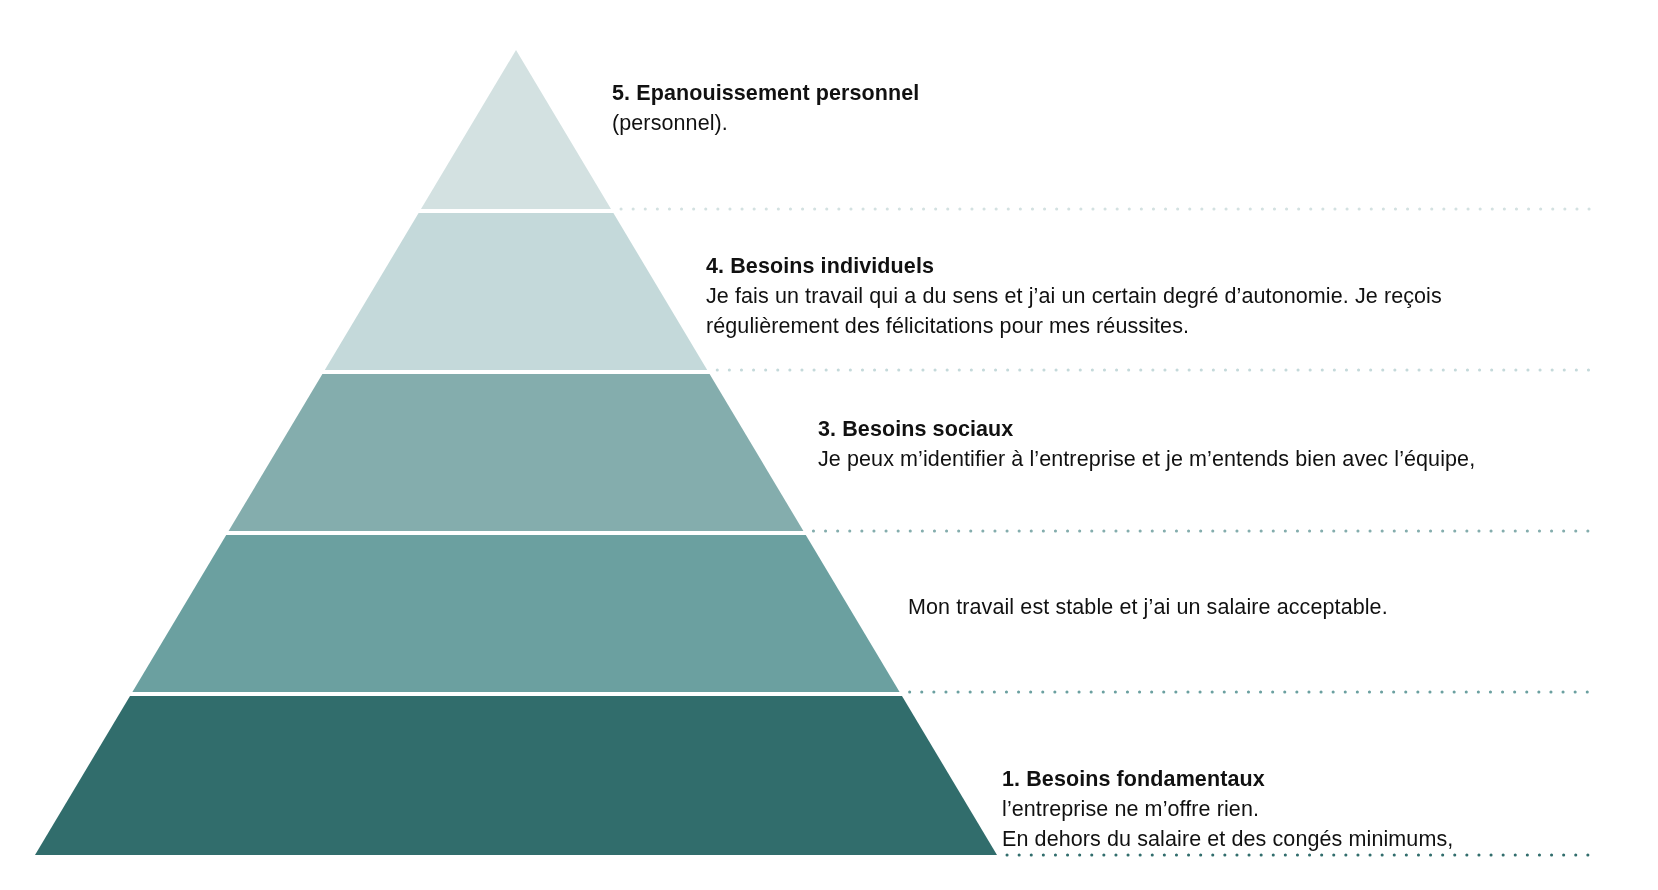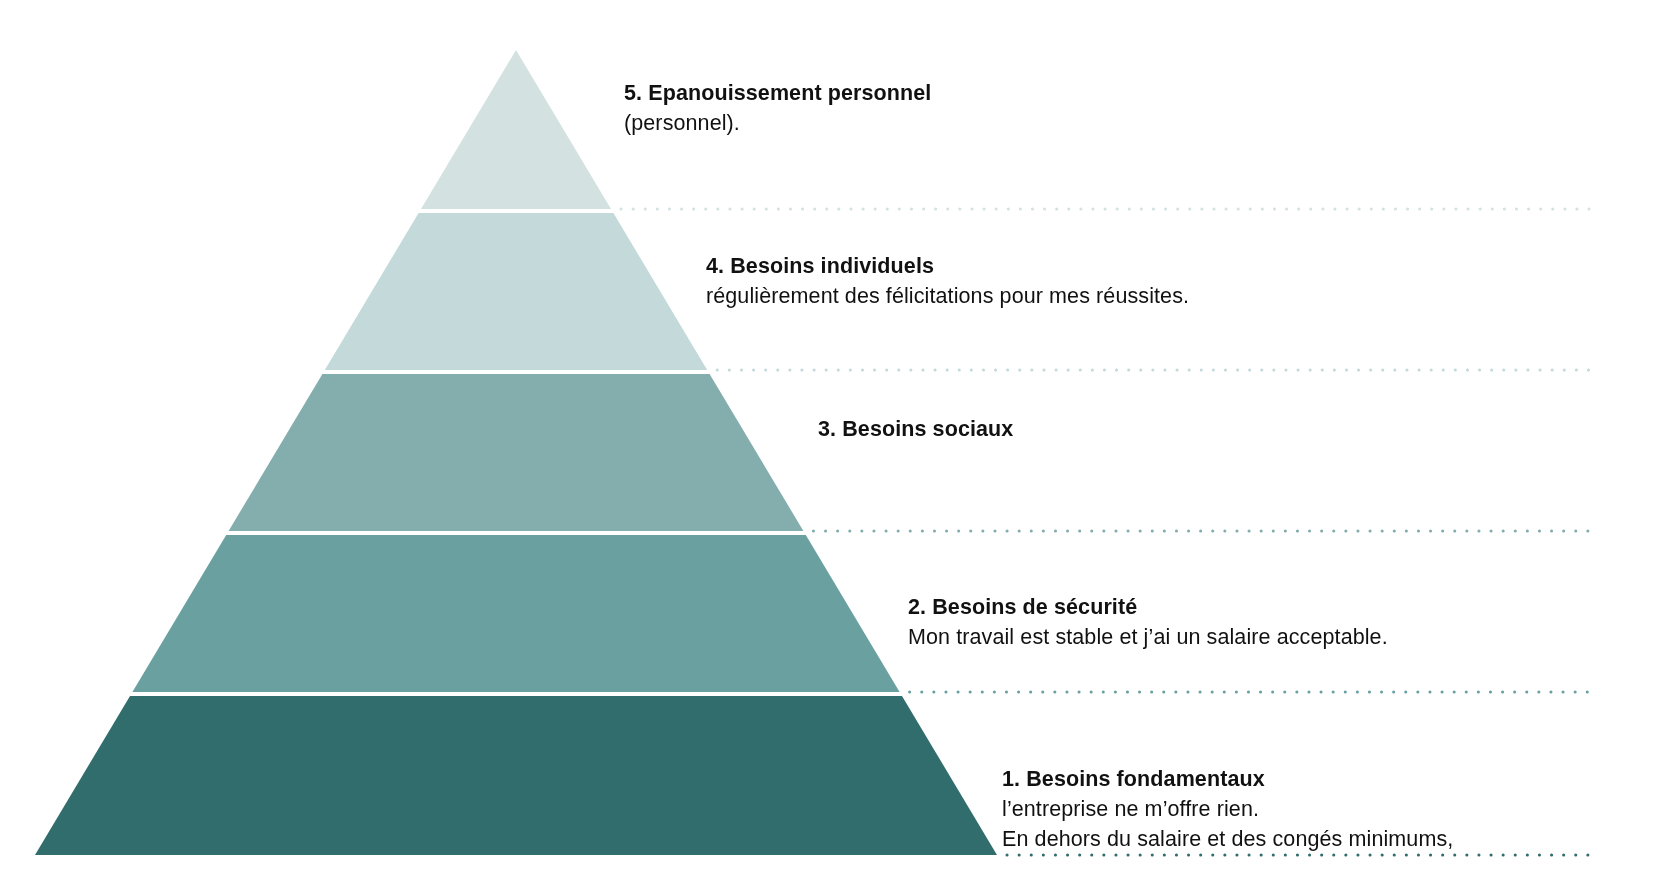--- a/index.html
+++ b/index.html
@@ -47,33 +47,34 @@
     <line x1="717.2049689440994" x2="1597" y1="370" y2="370" stroke="#c4d9da" stroke-width="3" stroke-linecap="round" stroke-dasharray="0.1 12"></line>
     <polygon points="322.4049689440994,374 709.5950310559006,374 803.4049689440994,531 228.59503105590062,531" fill="#84adad"></polygon>
     <line x1="813.4049689440994" x2="1597" y1="531" y2="531" stroke="#84adad" stroke-width="3" stroke-linecap="round" stroke-dasharray="0.1 12"></line>
     <polygon points="226.20496894409933,535 805.7950310559006,535 899.6049689440995,692 132.39503105590057,692" fill="#6ba0a0"></polygon>
     <line x1="909.6049689440995" x2="1597" y1="692" y2="692" stroke="#6ba0a0" stroke-width="3" stroke-linecap="round" stroke-dasharray="0.1 12"></line>
     <polygon points="130.00496894409935,696 901.9950310559007,696 997,855 34.99999999999994,855" fill="#316d6c"></polygon>
     <line x1="1007" x2="1597" y1="855" y2="855" stroke="#316d6c" stroke-width="3" stroke-linecap="round" stroke-dasharray="0.1 12"></line>
   </svg>
 
 <div id="labels">
-    <div class="tier-text" style="left: 612px; top: 78px; margin-left: 12px;">
+    <div class="tier-text" style="left: 612px; top: 78px;">
       <span class="tier-title">5. Epanouissement personnel</span>
       <span class="tier-desc">(personnel).</span>
     </div>
     <div class="tier-text" style="left: 706px; top: 251px;">
       <span class="tier-title">4. Besoins individuels</span>
+      <span class="tier-desc">Je fais un travail qui a du sens et j’ai un certain degré d’autonomie. Je reçois</span>
       <span class="tier-desc">régulièrement des félicitations pour mes réussites.</span>
     </div>
     <div class="tier-text" style="left: 818px; top: 414px;">
       <span class="tier-title">3. Besoins sociaux</span>
+      <span class="tier-desc">Je peux m’identifier à l’entreprise et je m’entends bien avec l’équipe,</span>
     </div>
     <div class="tier-text" style="left: 908px; top: 592px;">
-      <span class="tier-title">2. Besoins de sécurité</span>
       <span class="tier-desc">Mon travail est stable et j’ai un salaire acceptable.</span>
     </div>
     <div class="tier-text" style="left: 1002px; top: 764px;">
       <span class="tier-title">1. Besoins fondamentaux</span>
       <span class="tier-desc">l’entreprise ne m’offre rien.</span>
       <span class="tier-desc">En dehors du salaire et des congés minimums,</span>
     </div>
   </div>
 
 </body></html>

